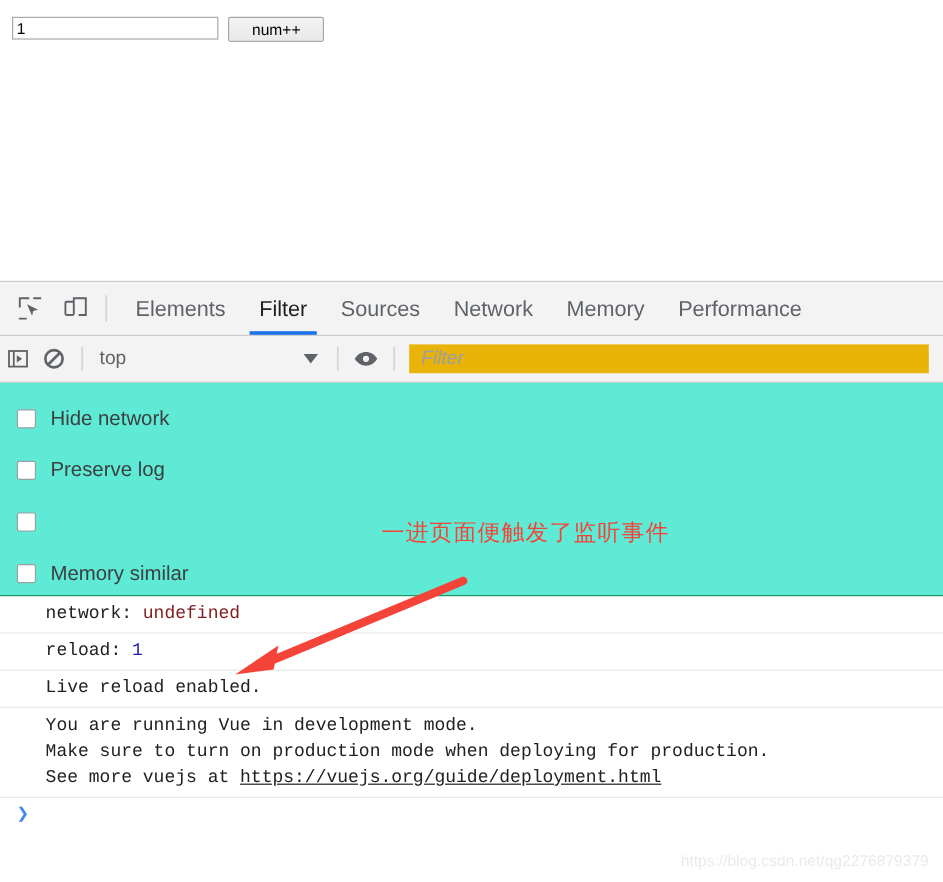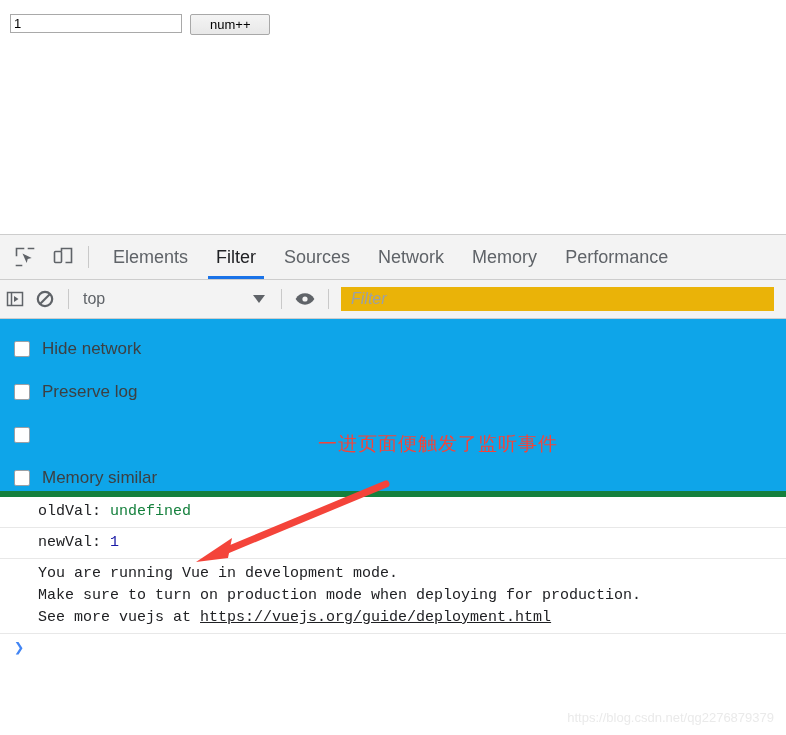--- a/index.html
+++ b/index.html
@@ -161,22 +161,22 @@
     outline: none;
     box-sizing: border-box;
     font-style: italic;
   }
   .filter-input::placeholder { color: #9aa0a6; }
 
   
   .settings-panel {
     position: relative;
     height: 178px;
-    background: #0ea5e9;
-    border-bottom: 6px solid #15803d;
+    background: #5eead4;
+    border-bottom: 1px solid #15803d;
     padding-top: 8px;
     box-sizing: border-box;
   }
   .cb-row {
     display: flex;
     align-items: center;
     height: 43px;
     padding-left: 14px;
     cursor: default;
   }
@@ -222,21 +222,21 @@
   }
   .log-row {
     border-bottom: 1px solid #e8e8e8;
     padding: 4px 0 4px 38px;
     font-family: "Liberation Mono", monospace;
     font-size: 15px;
     line-height: 22px;
     color: #202124;
     white-space: pre;
   }
-  .tok-undefined { color: #15803d; }
+  .tok-undefined { color: #7f1d1d; }
   .tok-number { color: #1a1aa6; }
   .log-link {
     color: #202124;
     text-decoration: underline;
     cursor: pointer;
   }
 
   .prompt-row {
     height: 40px;
     display: flex;
@@ -344,24 +344,25 @@
         <span class="cb-box"></span>
       </div>
       <div class="cb-row">
         <span class="cb-box"></span>
         <span class="cb-label">Memory similar</span>
       </div>
     </div>
 
     <div class="console-log">
 
-      <div class="log-row"><span>oldVal: </span><span class="tok-undefined">undefined</span></div>
-
-      <div class="log-row"><span>newVal: </span><span class="tok-number">1</span></div>
-
+      <div class="log-row"><span>network: </span><span class="tok-undefined">undefined</span></div>
+
+      <div class="log-row"><span>reload: </span><span class="tok-number">1</span></div>
+
+      <div class="log-row">Live reload enabled.</div>
 
       <div class="log-row"><span>You are running Vue in development mode.</span>
 <span>Make sure to turn on production mode when deploying for production.</span>
 <span>See more vuejs at </span><span class="log-link">https://vuejs.org/guide/deployment.html</span></div>
 
       <div class="prompt-row">
         <span class="prompt-caret">❯</span>
       </div>
     </div>
   </div>

